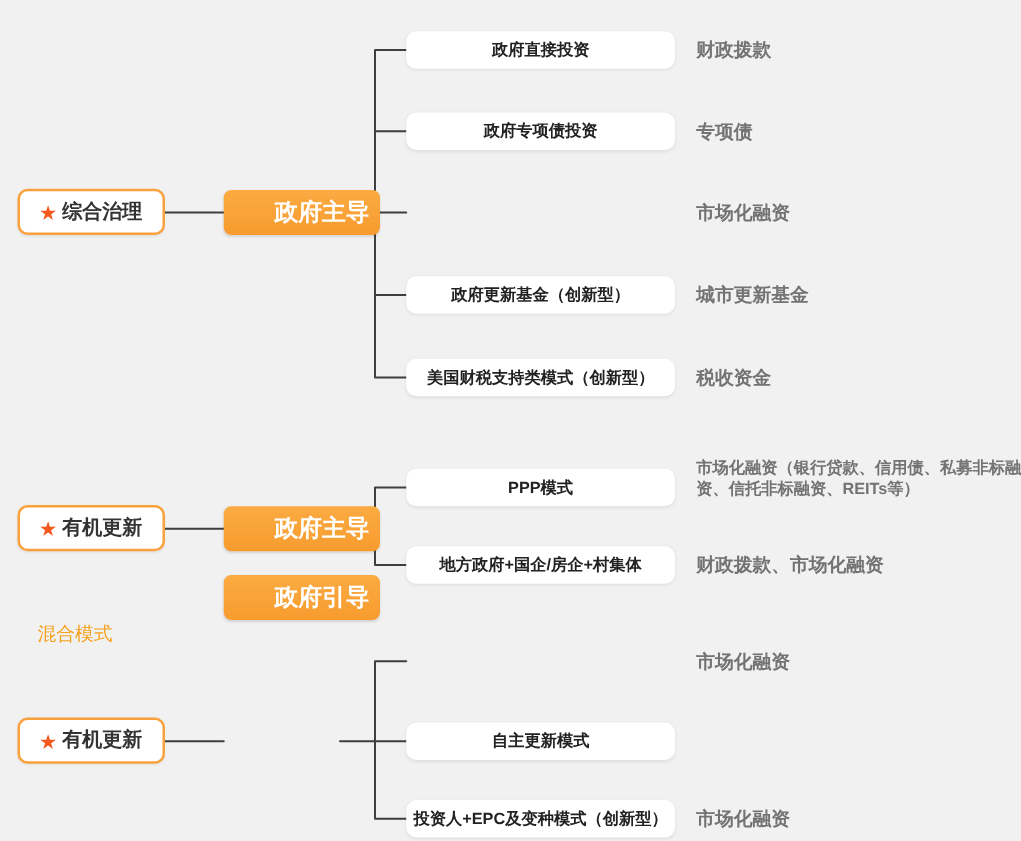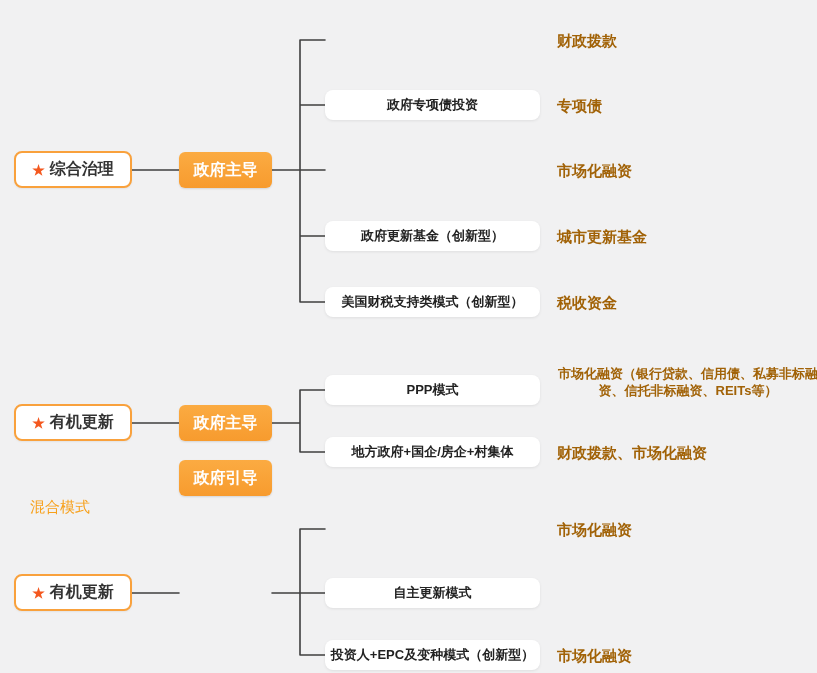--- a/index.html
+++ b/index.html
@@ -18,35 +18,36 @@
     background:#ffffff; border:2px solid #f9a13c; border-radius:8px;
     font-size:16px; font-weight:bold; color:#333333;
     box-shadow:0 1px 2px rgba(0,0,0,.06);
   }
   .star { color:#f4581f; font-size:14px; line-height:1; }
 
   .mode-node {
     position:absolute; width:93px; height:36px;
     display:flex; align-items:center; justify-content:center;
     background:linear-gradient(180deg,#fbab42,#f79b2e);
-    border-radius:6px; color:#ffffff; font-size:16px; font-weight:bold;
+    border-radius:6px; color:#ffffff; font-size:19px; font-weight:bold;
     box-shadow:0 1px 2px rgba(0,0,0,.12);
+    padding-left:32px;
   }
 
   .leaf-node {
     position:absolute; width:215px; height:30px;
     display:flex; align-items:center; justify-content:center;
     background:#ffffff; border-radius:8px;
     font-size:13px; font-weight:bold; color:#222222;
     box-shadow:0 1px 3px rgba(0,0,0,.08);
   }
 
   .value-label {
-    position:absolute; color:#a16207; font-size:15px; font-weight:bold;
-    line-height:1.3; white-space:nowrap;text-align:center;
+    position:absolute; color:#737373; font-size:15px; font-weight:bold;
+    line-height:1.3; white-space:nowrap;
   }
   .value-label.small { font-size:13px; width:262px; white-space:normal; }
 
   .text-node {
     position:absolute; color:#f7a01b; font-size:15px; font-weight:normal;
   }
 </style>
 </head>
 <body>
 
@@ -72,20 +73,21 @@
 
   <div class="root-node" style="left:14px;top:574px">
     <span class="star">★</span>
     <span>有机更新</span>
   </div>
 
   <div class="mode-node" style="left:179px;top:152px">政府主导</div>
   <div class="mode-node" style="left:179px;top:405px">政府主导</div>
   <div class="mode-node" style="left:179px;top:460px">政府引导</div>
 
+  <div class="leaf-node" style="left:325px;top:25px">政府直接投资</div>
   <div class="leaf-node" style="left:325px;top:90px">政府专项债投资</div>
   <div class="leaf-node" style="left:325px;top:221px">政府更新基金（创新型）</div>
   <div class="leaf-node" style="left:325px;top:287px">美国财税支持类模式（创新型）</div>
 
   <div class="leaf-node" style="left:325px;top:375px">PPP模式</div>
   <div class="leaf-node" style="left:325px;top:437px">地方政府+国企/房企+村集体</div>
 
   <div class="leaf-node" style="left:325px;top:578px">自主更新模式</div>
   <div class="leaf-node" style="left:325px;top:640px">投资人+EPC及变种模式（创新型）</div>
 

